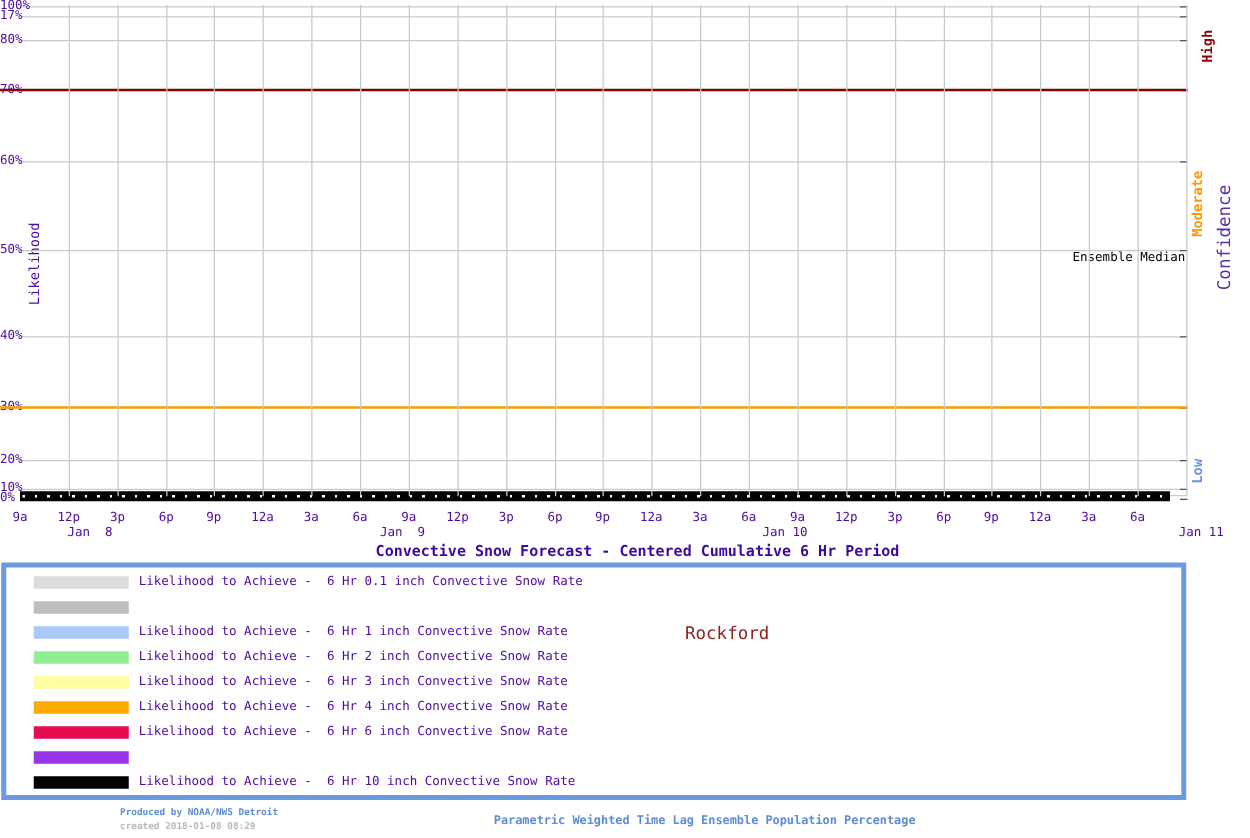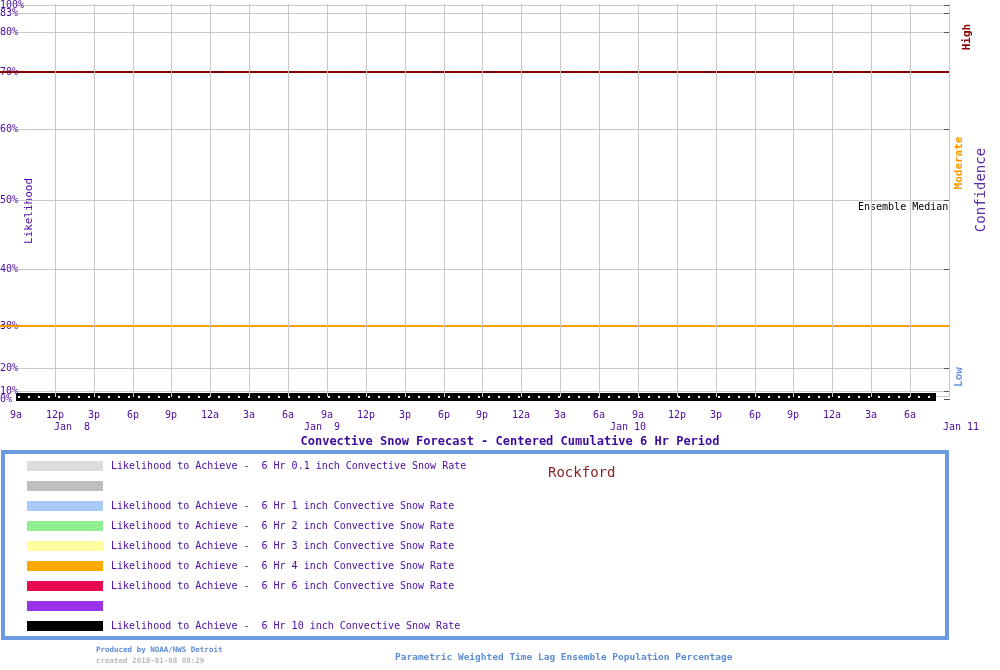--- a/index.html
+++ b/index.html
@@ -31,21 +31,21 @@
   #zero-grid-tail{position:absolute;left:936px;top:396px;width:13px;height:1px;background:#c9c9c9;}
   
   #chart-title{position:absolute;left:510px;top:434px;transform:translateX(-50%);
                font-size:12px;font-weight:bold;color:#3c0b9b;white-space:nowrap;}
   
   #legend-box{position:absolute;left:1px;top:450px;width:948px;height:190px;
               box-sizing:border-box;border:4px solid #6b9ae0;background:#fff;}
   .legend-row{position:absolute;left:0;height:12px;display:flex;align-items:center;}
   .swatch{display:block;margin-left:22px;width:76px;height:10px;}
   .legend-label{margin-left:8px;font-size:10px;line-height:12px;color:#4c0ba0;white-space:pre;}
-  #location-label{position:absolute;left:548px;top:465px;font-size:14px;line-height:15px;
+  #location-label{position:absolute;left:548px;top:500px;font-size:14px;line-height:15px;
                   color:#8b2222;white-space:pre;}
   
   #footer-produced{position:absolute;left:96px;top:645px;font-size:7.5px;font-weight:bold;
                    color:#5d8bd4;white-space:pre;}
   #footer-created{position:absolute;left:96px;top:656px;font-size:7.5px;font-weight:bold;
                   color:#b9b9b9;white-space:pre;}
   #footer-method{position:absolute;left:395px;top:651px;font-size:9.5px;font-weight:bold;
                  color:#5d8bd4;white-space:pre;}
 </style>
 </head>
@@ -59,21 +59,21 @@
       <div class="dots"></div>
     </div>
     <div id="zero-grid-tail"></div>
     <div id="likelihood-label" class="vlabel" style="left:28px;top:211px;">Likelihood</div>
     <div id="confidence-label" class="vlabel" style="left:980px;top:190px;">Confidence</div>
     <div id="ensemble-median">Ensemble Median</div>
   <div class="hgrid" style="top: 5px;"></div>
       <div class="ytick" style="top: 5px;">100%</div>
       <div class="ytick-right" style="top: 5px;"></div>
       <div class="hgrid" style="top: 13px;"></div>
-      <div class="ytick" style="top: 13px;">83%</div>
+      <div class="ytick" style="top: 13px;">17%</div>
       <div class="ytick-right" style="top: 13px;"></div>
       <div class="hgrid" style="top: 32px;"></div>
       <div class="ytick" style="top: 32px;">80%</div>
       <div class="ytick-right" style="top: 32px;"></div>
       <div class="ytick" style="top: 72px;">70%</div>
       <div class="ytick-right" style="top: 72px;"></div>
       <div class="hgrid" style="top: 129px;"></div>
       <div class="ytick" style="top: 129px;">60%</div>
       <div class="ytick-right" style="top: 129px;"></div>
       <div class="hgrid" style="top: 200px;"></div>

